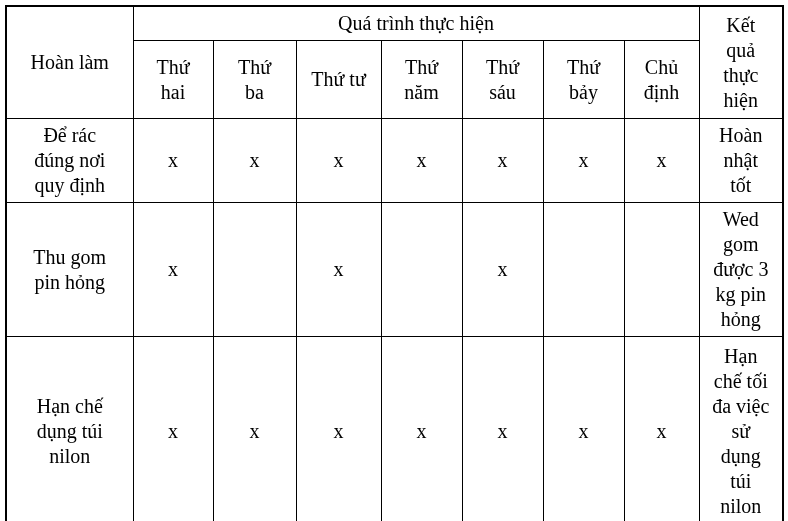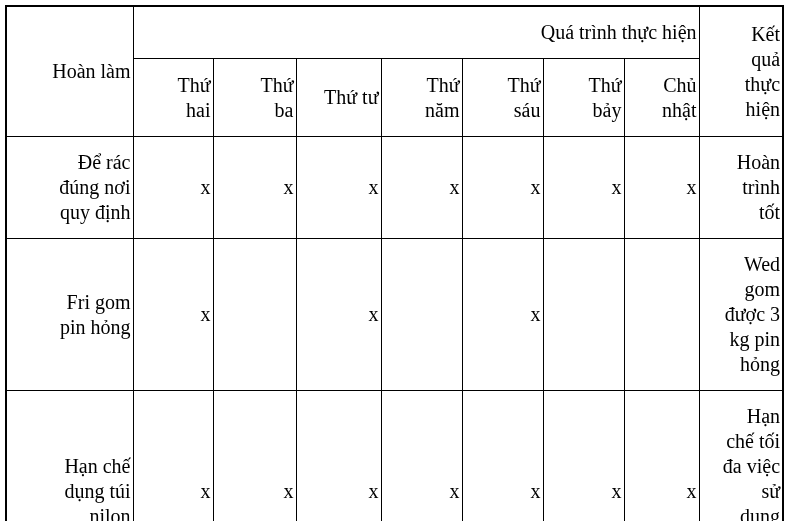--- a/index.html
+++ b/index.html
@@ -24,23 +24,23 @@
     border: 2px solid #000000;
     font-family: "Liberation Serif", serif;
     font-size: 20px;
     line-height: 25px;
     color: #000000;
   }
   table.schedule th,
   table.schedule td {
     border: 1px solid #000000;
     font-weight: normal;
-    text-align: right;
+    text-align: center;
     vertical-align: middle;
-    padding: 13px 2px;
+    padding: 4px 2px;
     white-space: pre-line;
     overflow: hidden;
     box-sizing: border-box;
   }
 </style>
 </head>
 <body>
 
 <div class="page">
   <table class="schedule">
@@ -70,41 +70,41 @@
         <th>Thứ
 ba</th>
         <th>Thứ tư</th>
         <th>Thứ
 năm</th>
         <th>Thứ
 sáu</th>
         <th>Thứ
 bảy</th>
         <th>Chủ
-nhật</th>
+định</th>
       </tr>
     </thead>
     <tbody>
       <tr style="height:76px">
         <td>Để rác
 đúng nơi
 quy định</td>
         <td>x</td>
         <td>x</td>
         <td>x</td>
         <td>x</td>
         <td>x</td>
         <td>x</td>
         <td>x</td>
         <td>Hoàn
-trình
+nhật
 tốt</td>
       </tr>
       <tr style="height:128px">
-        <td>Fri gom
+        <td>Thu gom
 pin hỏng</td>
         <td>x</td>
         <td></td>
         <td>x</td>
         <td></td>
         <td>x</td>
         <td></td>
         <td></td>
         <td>Wed
 gom

